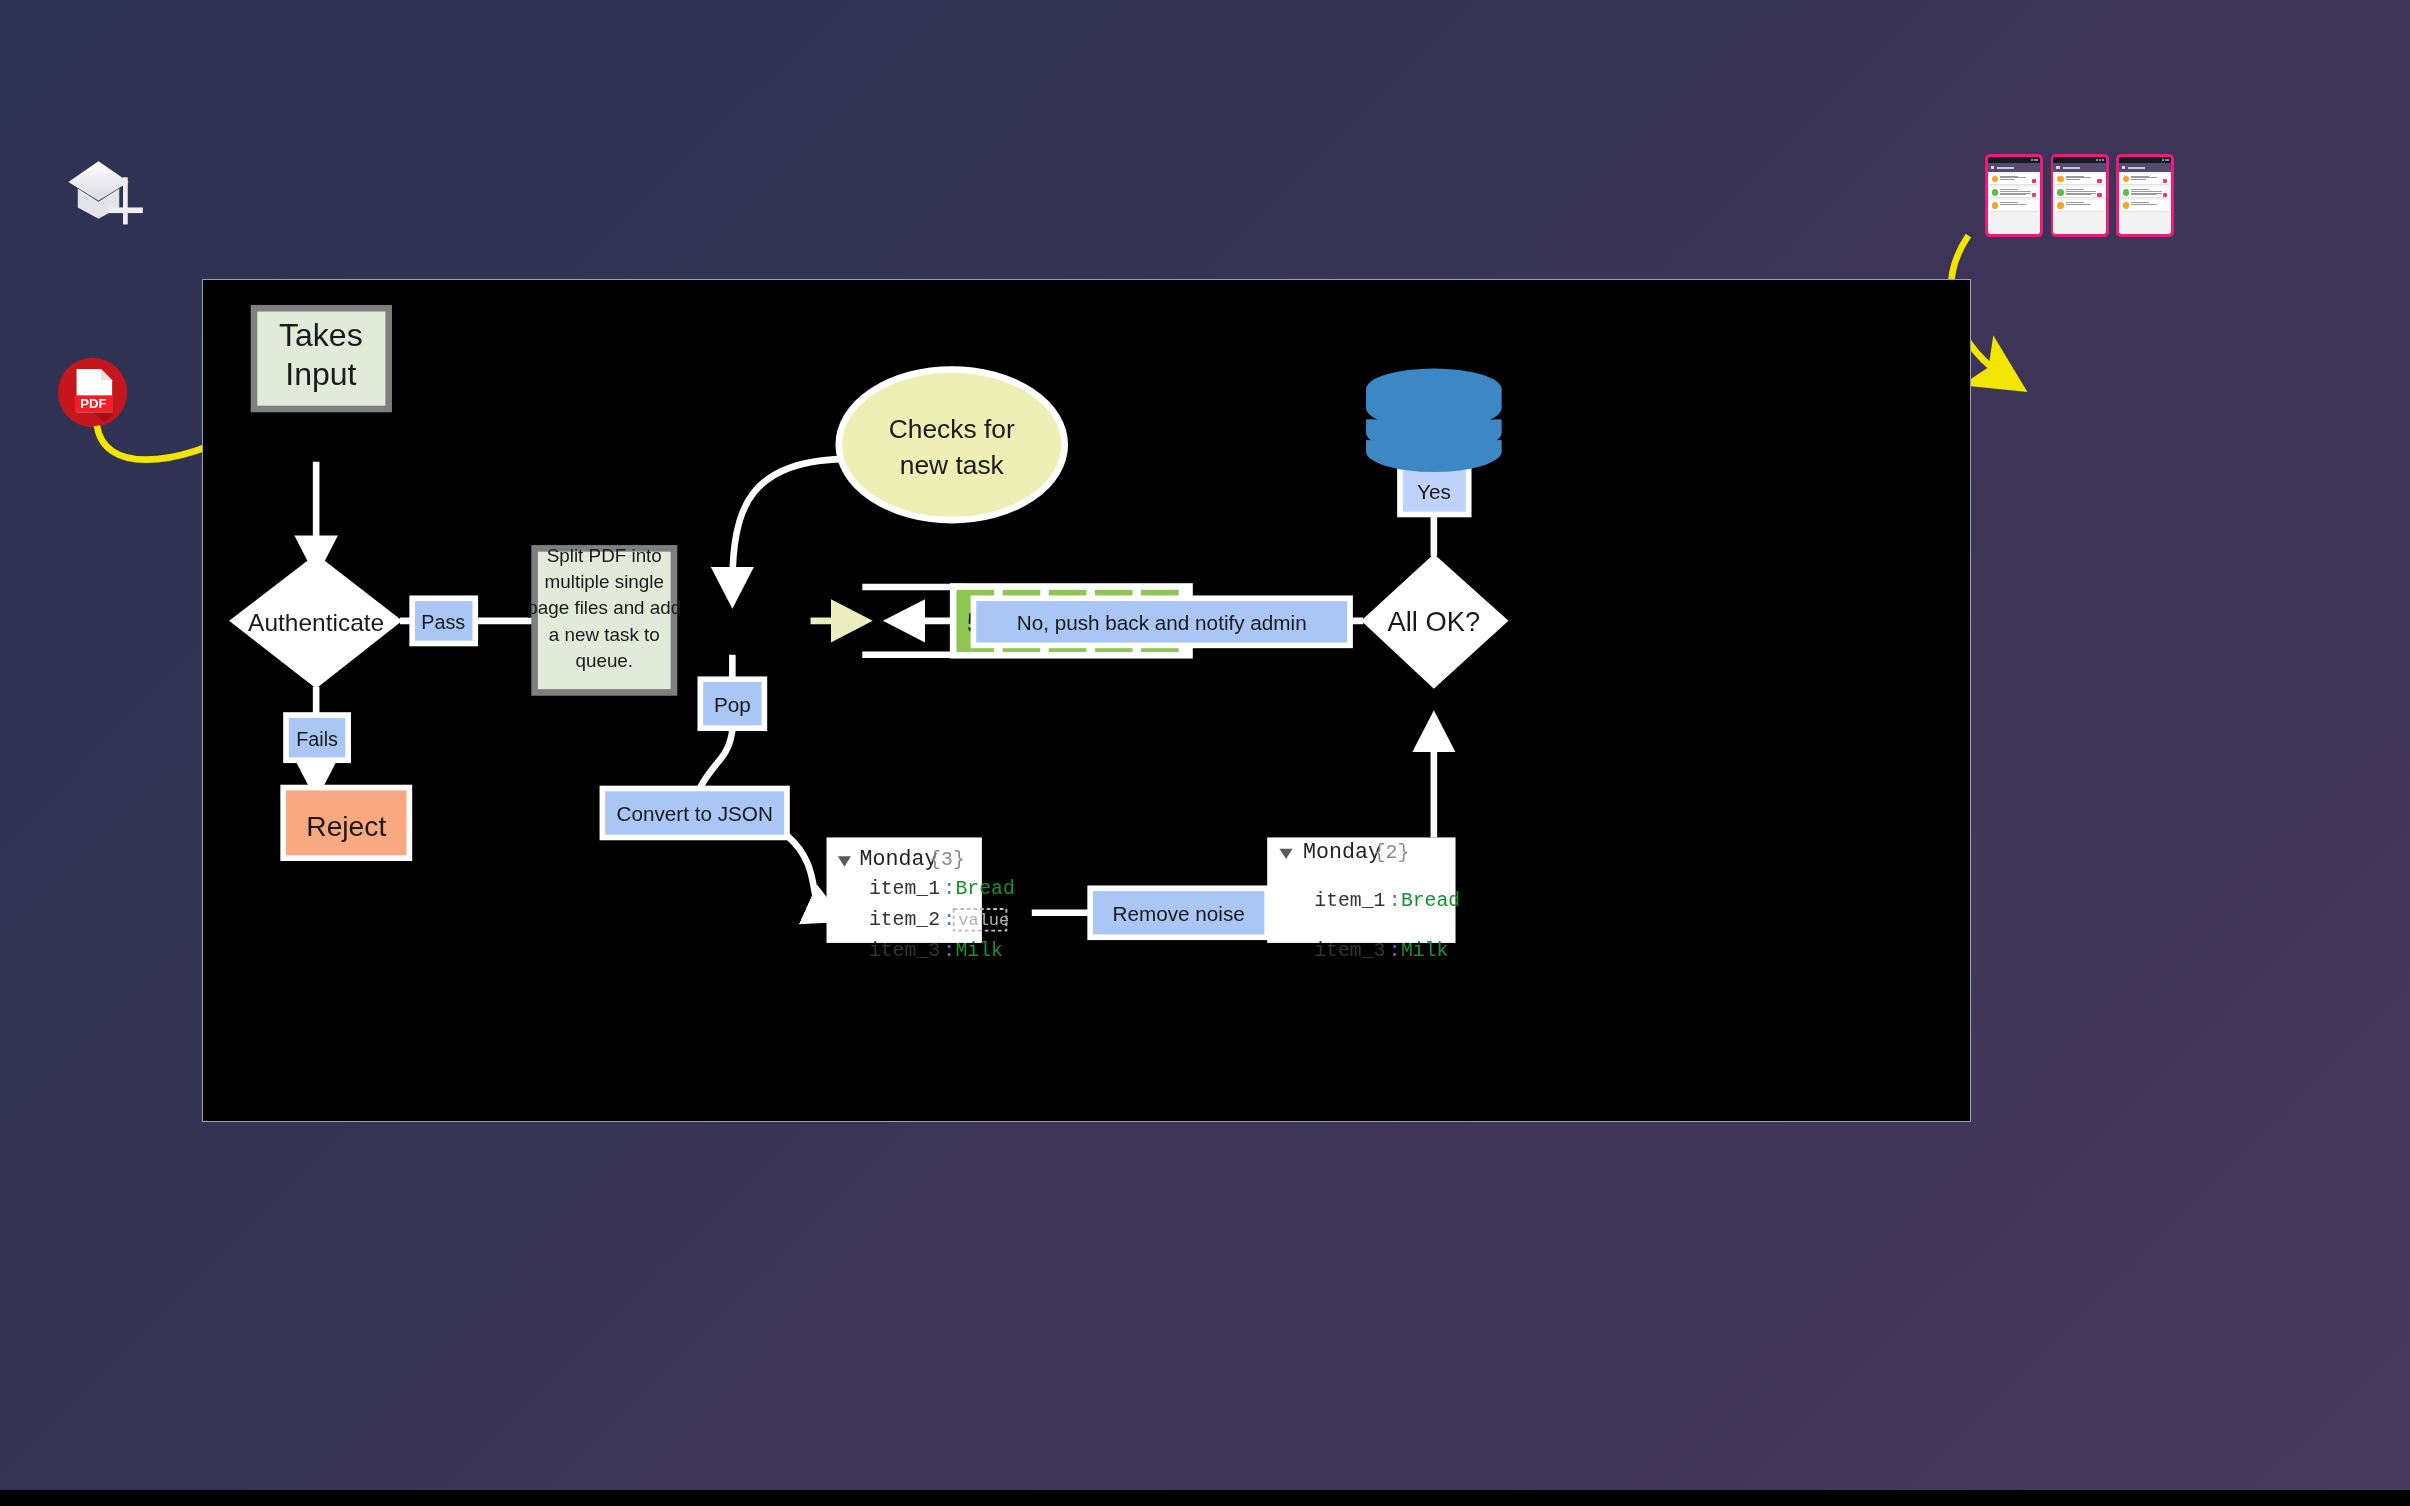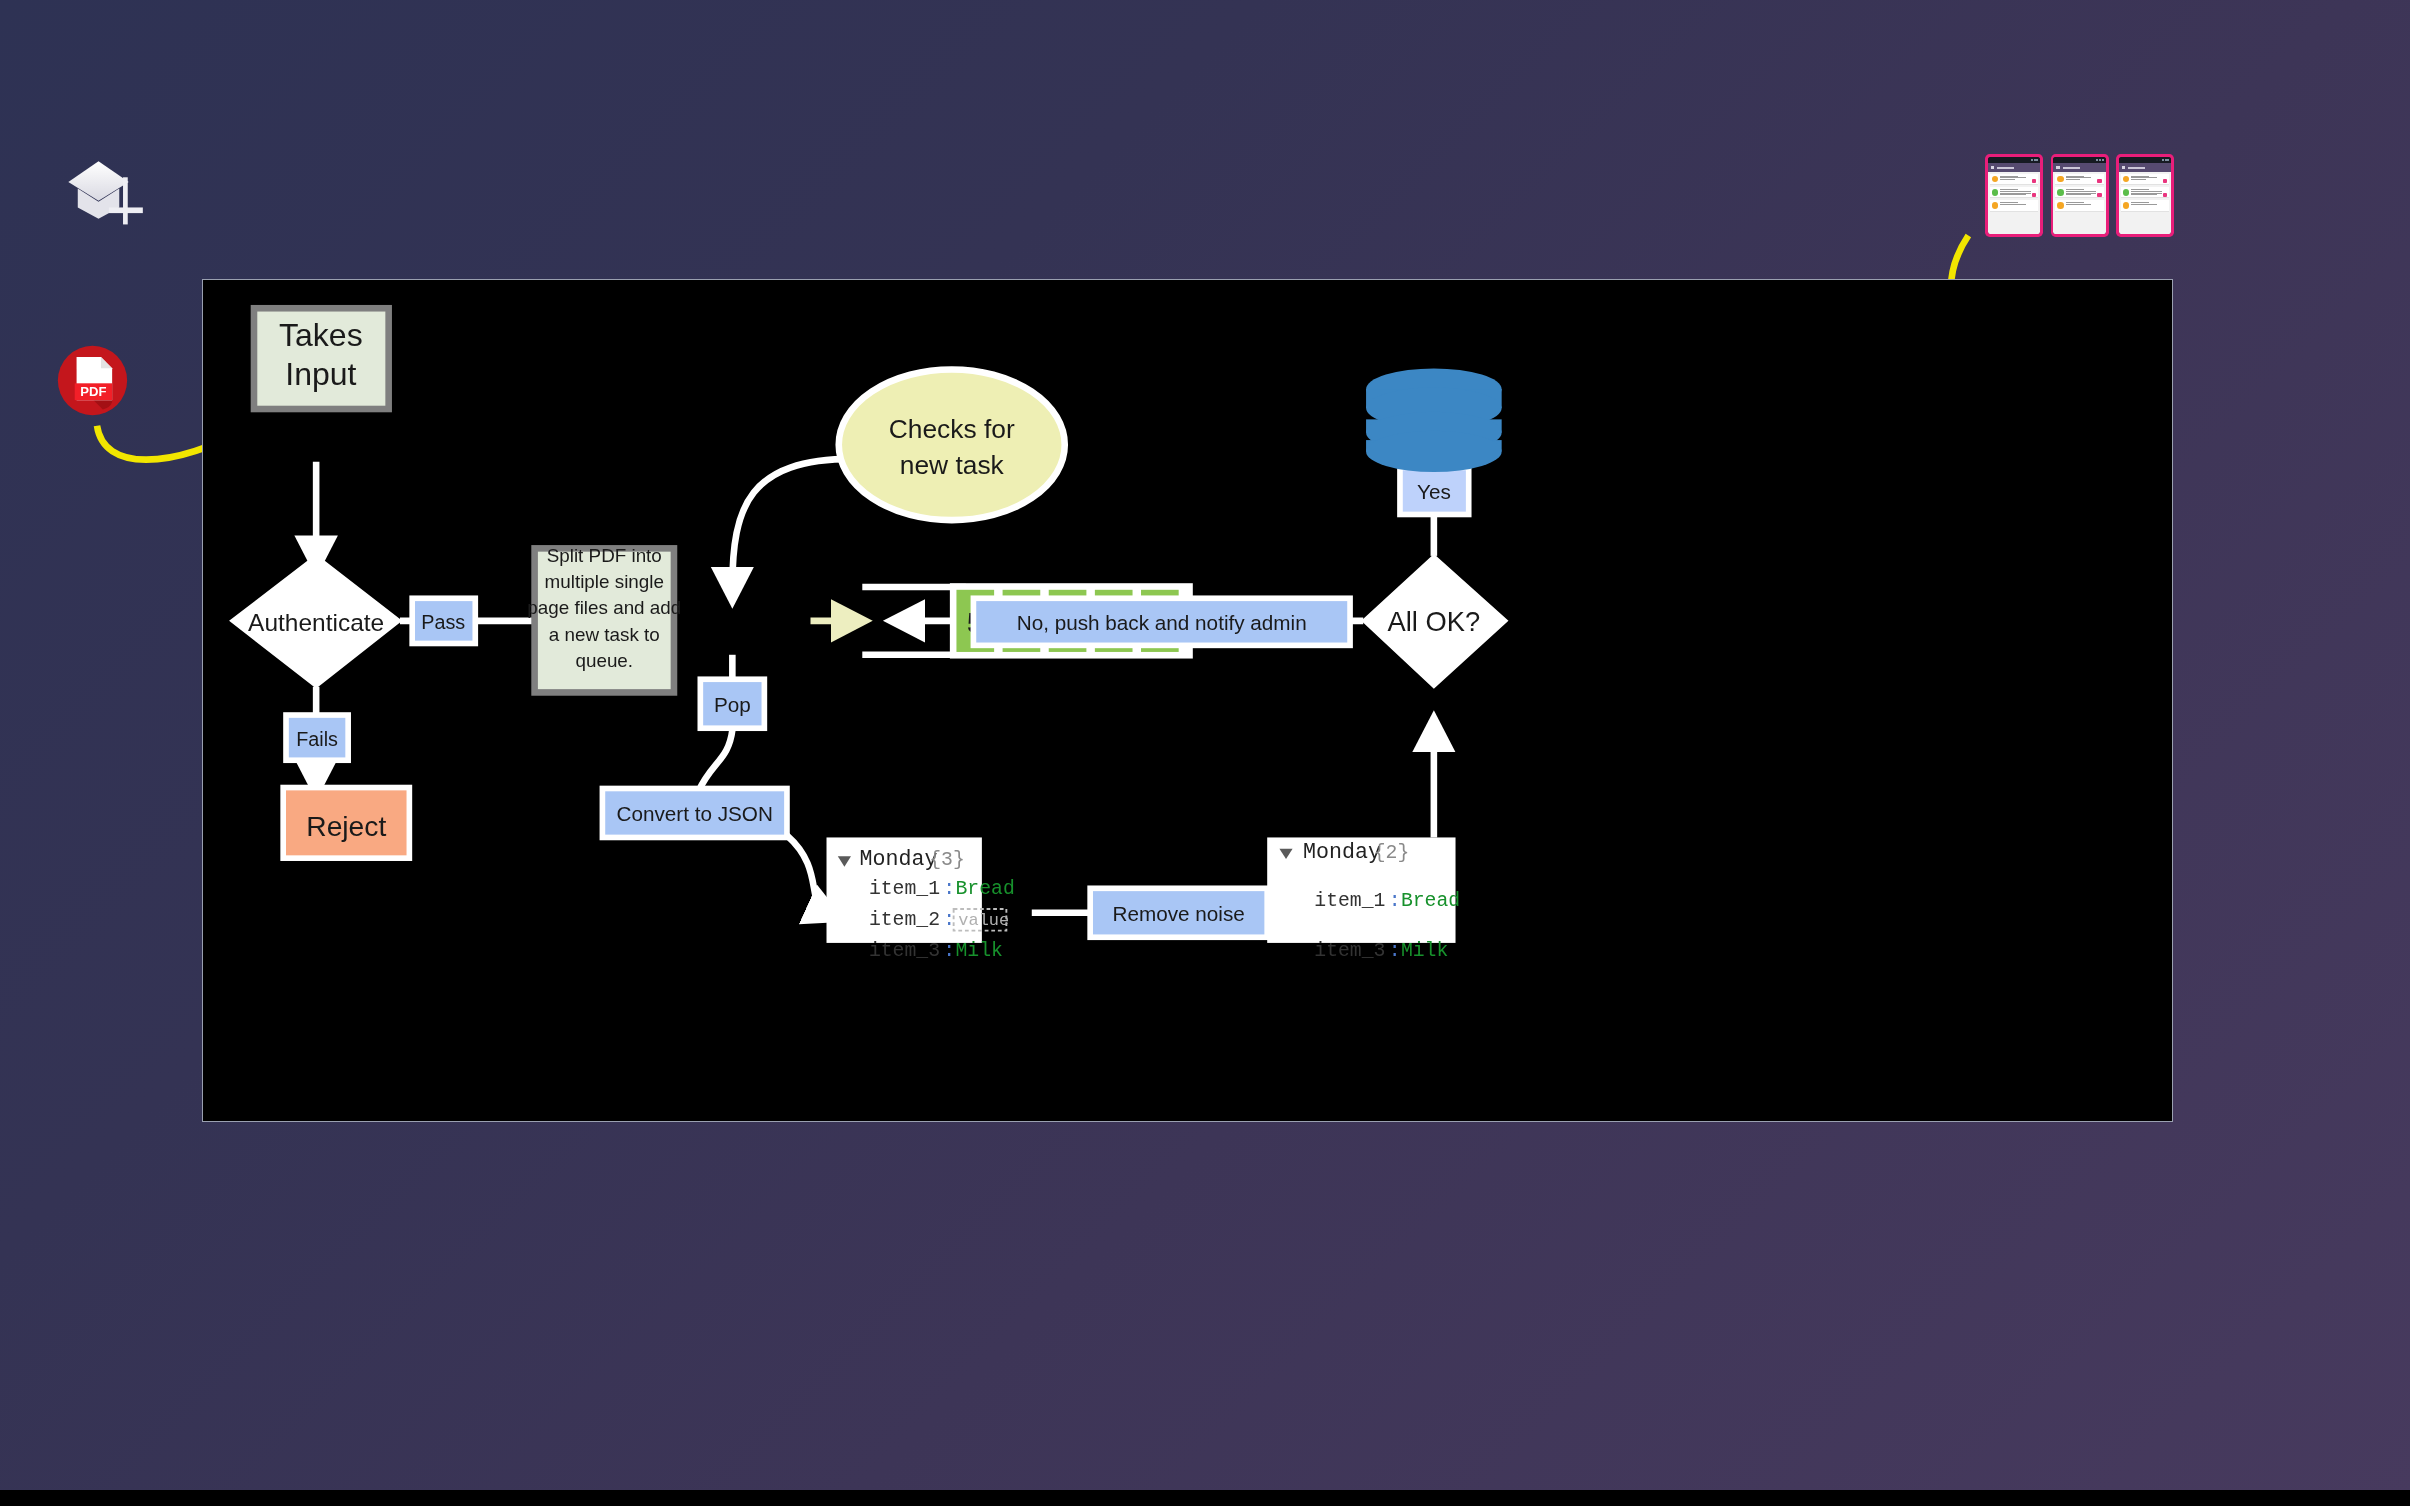--- a/index.html
+++ b/index.html
@@ -26,21 +26,21 @@
     bottom: 0;
     width: 2411px;
     height: 17px;
     background: #000000;
   }
   
   #canvas {
     position: absolute;
     left: 202px;
     top: 279px;
-    width: 1971px;
+    width: 1769px;
     height: 843px;
     background: #000000;
     border: 1.9px solid #9aa0b0;
     box-sizing: border-box;
   }
   #diagram-svg, #deco-svg {
     position: absolute;
     left: 0;
     top: 0;
   }
@@ -131,21 +131,21 @@
     position: absolute;
     left: 55px;
     top: 149px;
     width: 104px;
     height: 99px;
   }
   
   #pdf-badge {
     position: absolute;
     left: 56px;
-    top: 344px;
+    top: 356px;
     width: 73px;
     height: 73px;
   }
 
   
   .node-text { font-family: "Liberation Sans", sans-serif; fill: #1a1a1a; }
   .mono { font-family: "Liberation Mono", monospace; }
 </style>
 </head>
 <body>

